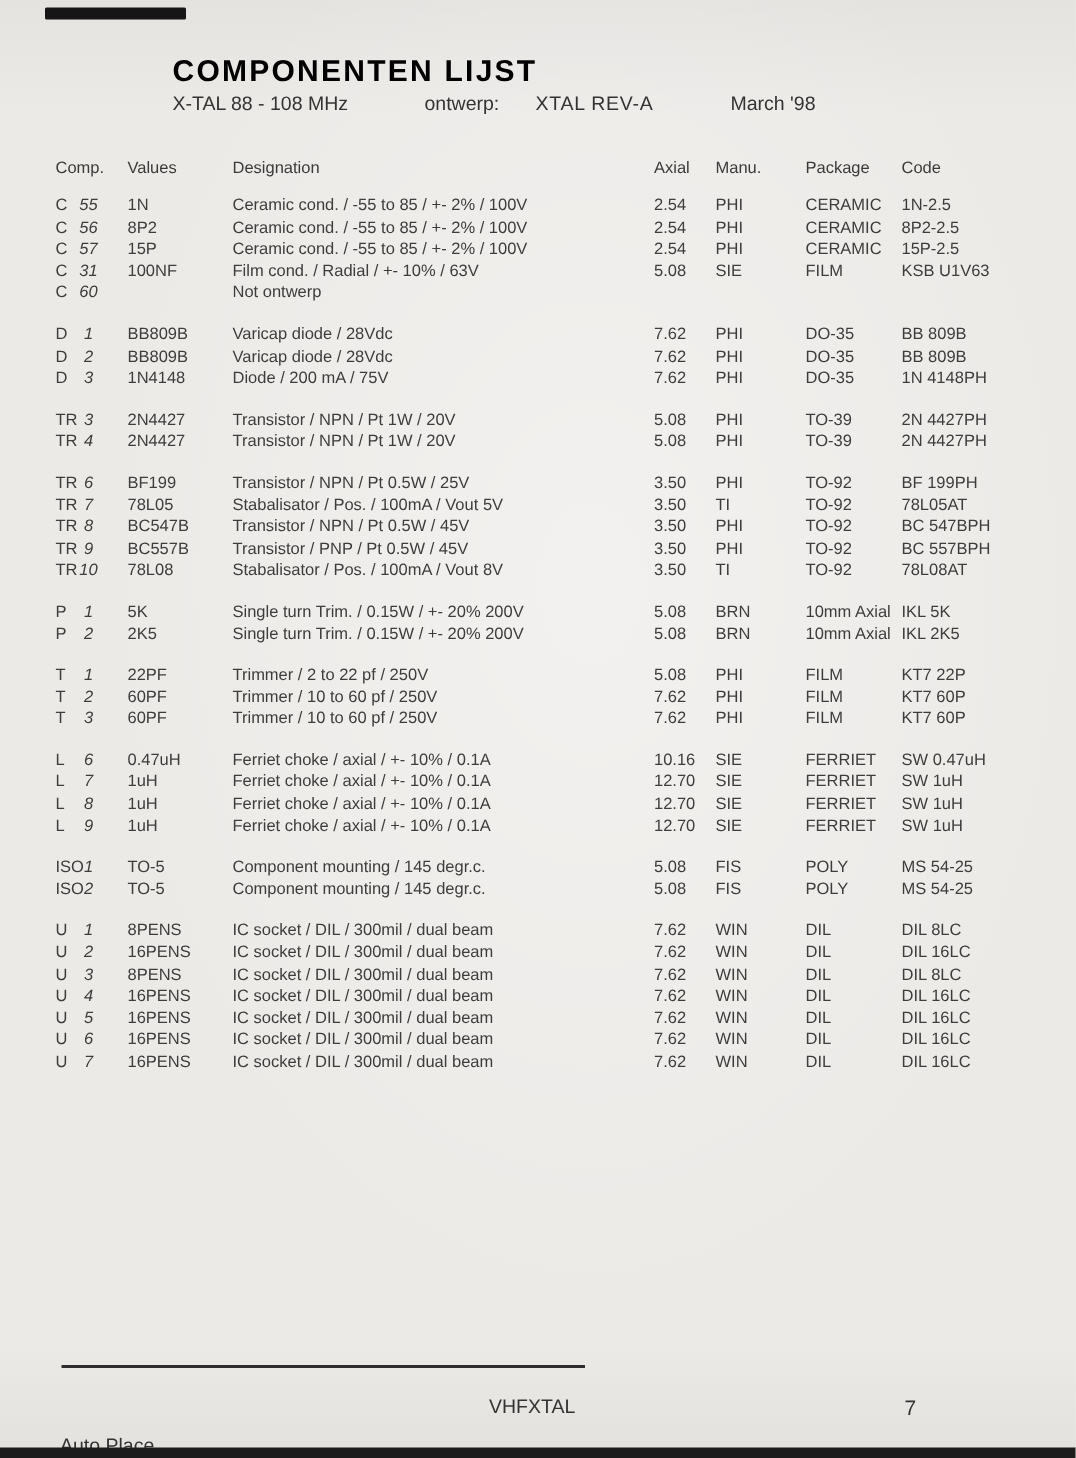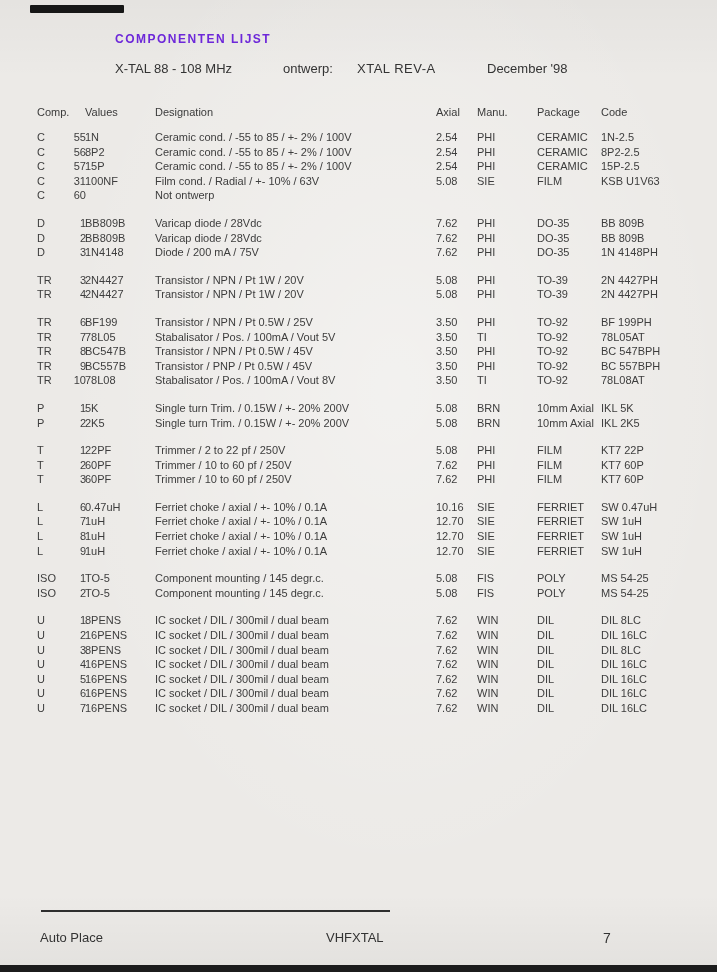--- a/index.html
+++ b/index.html
@@ -21,65 +21,65 @@
   .artifact-top{
     position:absolute;left:30px;top:5px;width:94px;height:8px;
     background:#161616;border-radius:1px;
   }
   .artifact-bottom{
     position:absolute;left:0;bottom:0;width:717px;height:7px;
     background:#1c1c1c;
   }
   .doc-title{
     position:absolute;left:115px;top:24px;
-    font-size:12px;font-weight:bold;letter-spacing:1.5px;color:#6d28d9;
+    font-size:20px;font-weight:bold;letter-spacing:1.5px;color:#000000;
   }
   .subtitle{position:absolute;top:61px;left:0;width:717px;font-size:13px;color:#333;}
   .subtitle span{position:absolute;white-space:nowrap;}
   .st-range{left:115px;}
   .st-label{left:283px;}
   .st-design{left:357px;letter-spacing:.5px;}
   .st-date{left:487px;}
   .col-headers{position:absolute;top:106px;left:0;width:717px;font-size:11px;color:#3a3a3a;}
   .col-headers span{position:absolute;white-space:nowrap;}
   
   .x-comp{left:37px;}
-  .x-num{left:64px;width:22px;text-align:right;display:inline-block;}
+  .x-num{left:48px;width:22px;text-align:center;display:inline-block;font-style:italic;}
   .x-val{left:85px;}
   .x-des{left:155px;}
   .x-pitch{left:436px;width:32px;text-align:left;}
   .x-manu{left:477px;}
   .x-pkg{left:516px;padding-left:21px;}
   .x-code{left:601px;}
   #table{position:absolute;top:131px;left:0;width:717px;font-size:11px;color:#3d3d3d;}
   .group{margin-bottom:13px;}
   .row{position:relative;height:14.6px;}
   .row span{position:absolute;top:0;white-space:nowrap;}
   .footer-rule{
     position:absolute;left:41px;top:910px;width:349px;height:2px;background:#2e2e2e;
   }
   .footer{position:absolute;top:930px;left:0;width:717px;font-size:13px;color:#333;}
   .footer span{position:absolute;white-space:nowrap;}
-  .f-left{left:40px;}
+  .f-left{left:40px;margin-top:26px;}
   .f-center{left:326px;}
   .f-page{left:603px;font-size:14px;}
 </style>
 </head>
 <body>
 
 <div class="paper-shade"></div>
 <div class="artifact-top"></div>
 
 <h1 class="doc-title">COMPONENTEN LIJST</h1>
 
 <div class="subtitle">
   <span class="st-range">X-TAL  88 - 108 MHz</span>
   <span class="st-label">ontwerp:</span>
   <span class="st-design">XTAL REV-A</span>
-  <span class="st-date">December '98</span>
+  <span class="st-date">March '98</span>
 </div>
 
 <div class="col-headers">
   <span class="x-comp">Comp.</span>
   <span class="x-val">Values</span>
   <span class="x-des">Designation</span>
   <span class="x-pitch">Axial</span>
   <span class="x-manu">Manu.</span>
   <span class="x-pkg">Package</span>
   <span class="x-code">Code</span>

